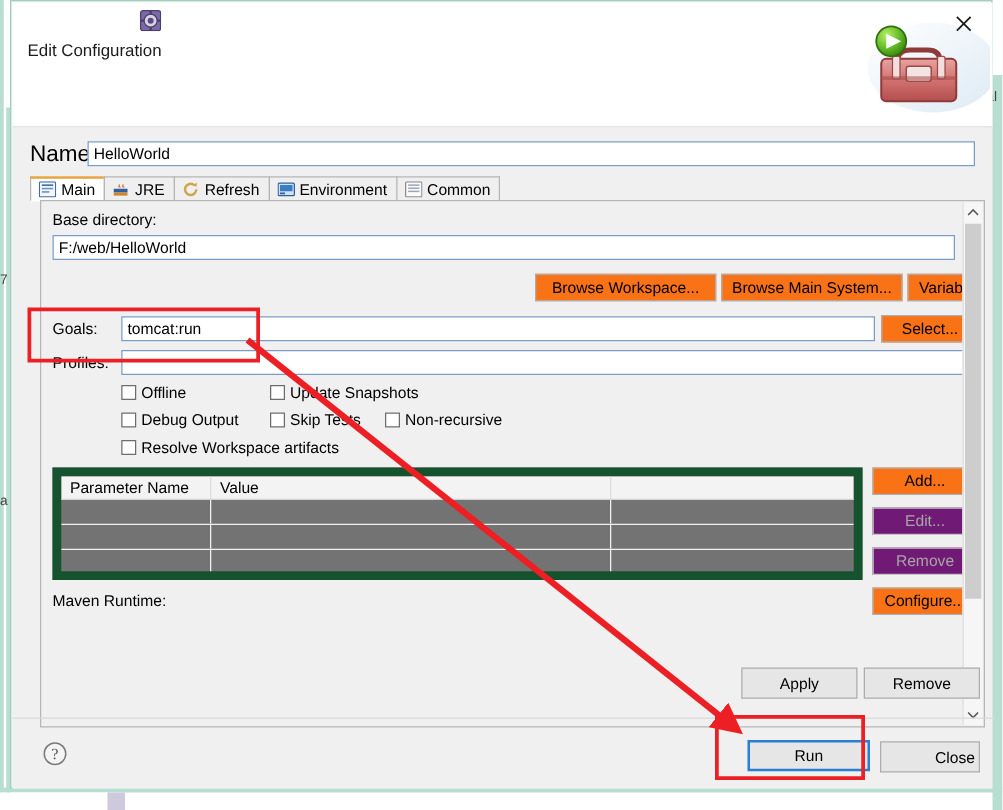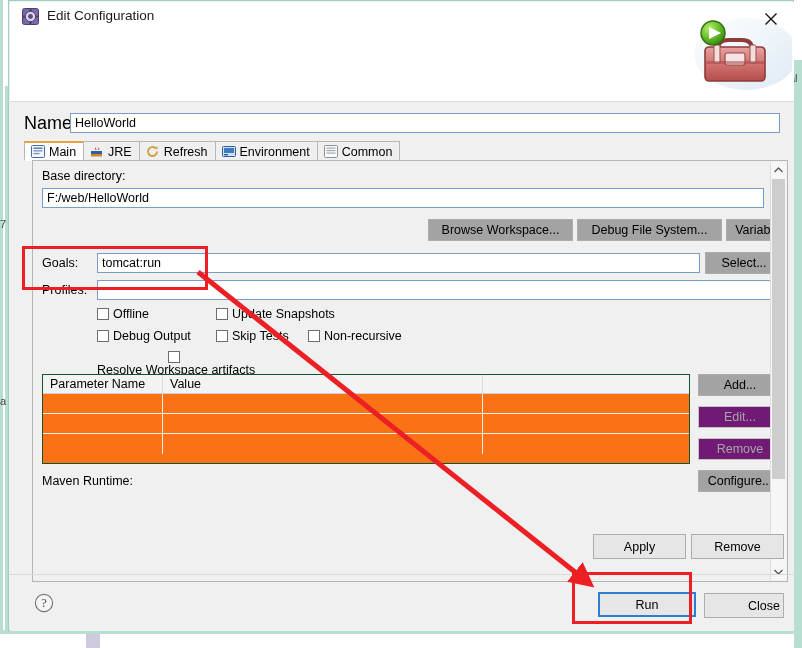--- a/index.html
+++ b/index.html
@@ -18,21 +18,21 @@
   
   #dialog{
     position:absolute;left:8px;top:0px;width:786px;height:631px;
     background:#f0f0f0;border:1px solid #9ecfc0;box-sizing:border-box;
   }
   
   #dlg-header{
     position:absolute;left:1px;top:1px;width:784px;height:100px;
     background:#ffffff;border-bottom:1px solid #dcdcdc;box-sizing:border-box;overflow:hidden;
   }
-  #title-row{position:absolute;left:12px;top:6px;display:flex;align-items:flex-start;gap:8px;}
+  #title-row{position:absolute;left:12px;top:6px;display:flex;align-items:flex-end;gap:8px;flex-direction:column;}
   #title-icon{width:17px;height:17px;position:relative;}
   #title-text{font-size:13.5px;color:#1b1b1b;}
   #close-btn{
     position:absolute;right:10px;top:4px;width:26px;height:26px;
     display:flex;align-items:center;justify-content:center;cursor:default;
   }
   #close-btn svg{display:block;}
   #subtitle{position:absolute;left:13px;top:40px;font-size:13.5px;font-weight:bold;color:#000;}
   #hdr-art{position:absolute;right:2px;top:12px;width:120px;height:86px;}
 
@@ -67,35 +67,35 @@
   }
   #tabinner{position:absolute;left:0;top:0;right:17px;bottom:0;overflow:hidden;}
 
   .lbl{position:absolute;font-size:12.5px;color:#000;}
   .txtfield{
     position:absolute;height:20px;border:1px solid #7a9cc6;background:#fff;
     font-size:12.5px;font-family:"Liberation Sans",sans-serif;color:#000;
     padding:0 4px;box-sizing:border-box;line-height:18px;outline:none;
   }
   .btn{
-    position:absolute;height:22px;border:1px solid #adadad;background:#a3a3a3;
+    position:absolute;height:22px;border:1px solid #adadad;background:#f97316;
     font-size:12.5px;font-family:"Liberation Sans",sans-serif;color:#000;
     display:flex;align-items:center;justify-content:center;box-sizing:border-box;cursor:default;
   }
   .btn.disabled{color:#a6a6a6;background:#701a75;border-color:#c4c4c4;}
 
   .cbrow{position:absolute;display:flex;align-items:center;font-size:12.5px;color:#000;}
   .cbox{
     width:12px;height:12px;border:1px solid #6d6d6d;background:#fff;
     display:inline-block;margin-right:4px;box-sizing:border-box;
   }
 
   
   #ptable{
-    position:absolute;border:1px solid #14532d;background:#f97316;box-sizing:border-box;overflow:hidden;
+    position:absolute;border:7px solid #14532d;background:#737373;box-sizing:border-box;overflow:hidden;
   }
   #pthead{height:19px;background:#f3f3f3;border-bottom:1px solid #d3d3d3;display:flex;box-sizing:border-box;}
   #pthead .th{
     font-size:12.5px;color:#000;padding-left:7px;line-height:19px;box-sizing:border-box;
     border-right:1px solid #dcdcdc;
   }
   .ptrow{height:20px;border-bottom:1px solid #f1f1f1;display:flex;box-sizing:border-box;}
   .ptrow .td{box-sizing:border-box;border-right:1px solid #f1f1f1;}
 
   
@@ -276,21 +276,21 @@
         </div>
       </div>
 
       <div id="tabpanel">
         <div id="tabinner">
 
           <div class="lbl" style="left:9px;top:8px;">Base directory:</div>
           <input class="txtfield" style="left: 9px; top: 27px; width: 722px;" type="text" value="F:/web/HelloWorld">
 
           <div class="btn" style="left:395px;top:58px;width:145px;">Browse Workspace...</div>
-          <div class="btn" style="left:544px;top:58px;width:145px;">Debug File System...</div>
+          <div class="btn" style="left:544px;top:58px;width:145px;">Browse Main System...</div>
           <div class="btn" style="left:693px;top:58px;width:80px;">Variables...</div>
 
           <div class="lbl" style="left:9px;top:95px;">Goals:</div>
           <input class="txtfield" style="left: 64px; top: 92px; width: 603px;" type="text" value="tomcat:run">
           <div class="btn" style="left:672px;top:91px;width:78px;">Select...</div>
 
           <div class="lbl" style="left:9px;top:122px;">Profiles:</div>
           <input class="txtfield" style="left: 64px; top: 119px; width: 686px;" type="text" value="">
 
           <div class="cbrow" style="left:64px;top:146px;">
@@ -306,21 +306,21 @@
             <span>Debug Output</span>
           </div>
           <div class="cbrow" style="left:183px;top:168px;">
             <span class="cbox"></span>
             <span>Skip Tests</span>
           </div>
           <div class="cbrow" style="left:275px;top:168px;">
             <span class="cbox"></span>
             <span>Non-recursive</span>
           </div>
-          <div class="cbrow" style="left:64px;top:190px;flex-direction:column;">
+          <div class="cbrow" style="left:64px;top:190px;">
             <span class="cbox"></span>
             <span>Resolve Workspace artifacts</span>
           </div>
 
           <div id="ptable" style="left:9px;top:213px;width:648px;height:90px;">
             <div id="pthead">
               <div class="th" style="width:120px;">Parameter Name</div>
               <div class="th" style="width:320px;">Value</div>
               <div class="th" style="flex:1;border-right:none;"></div>
             </div>

